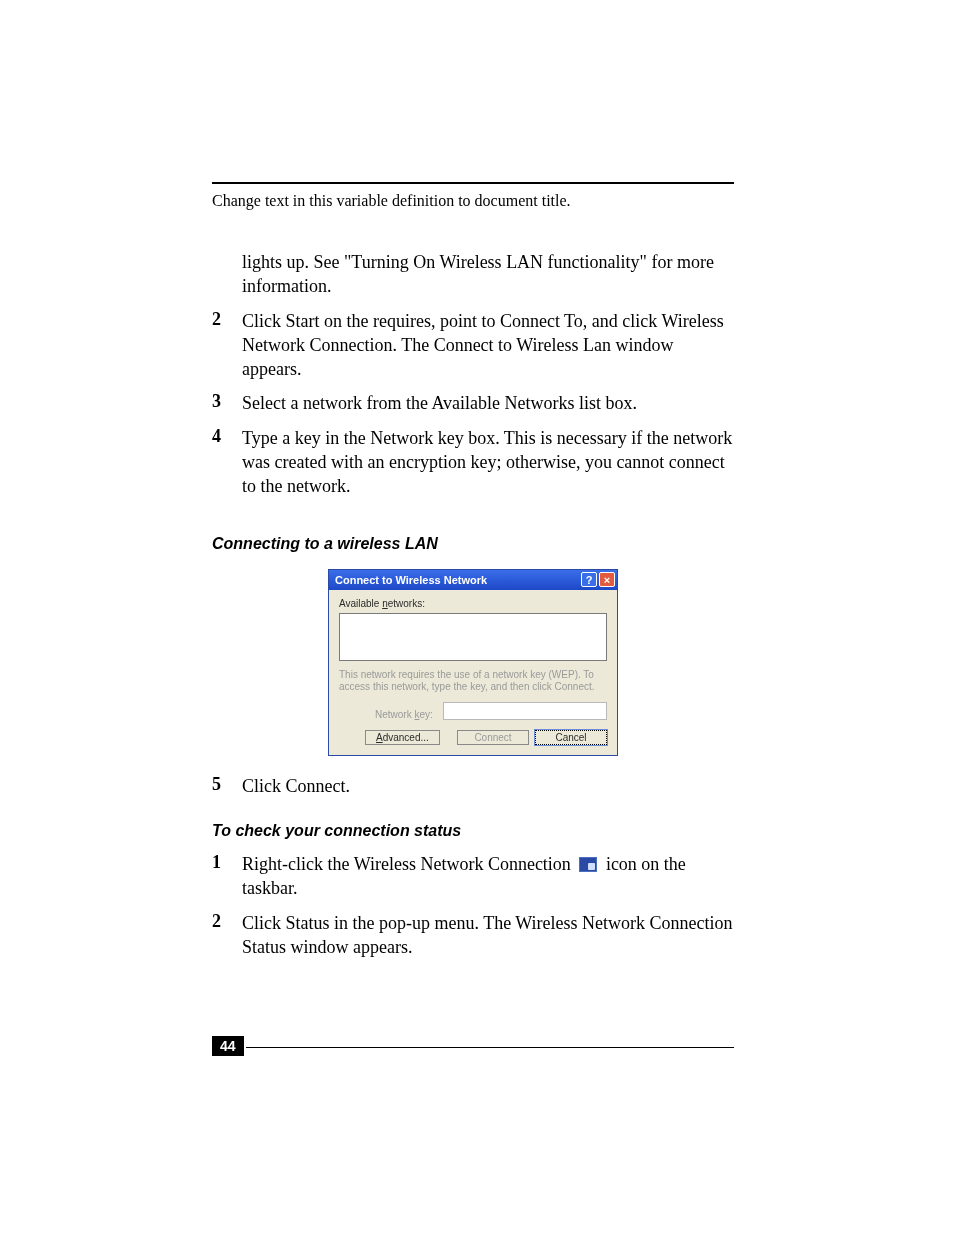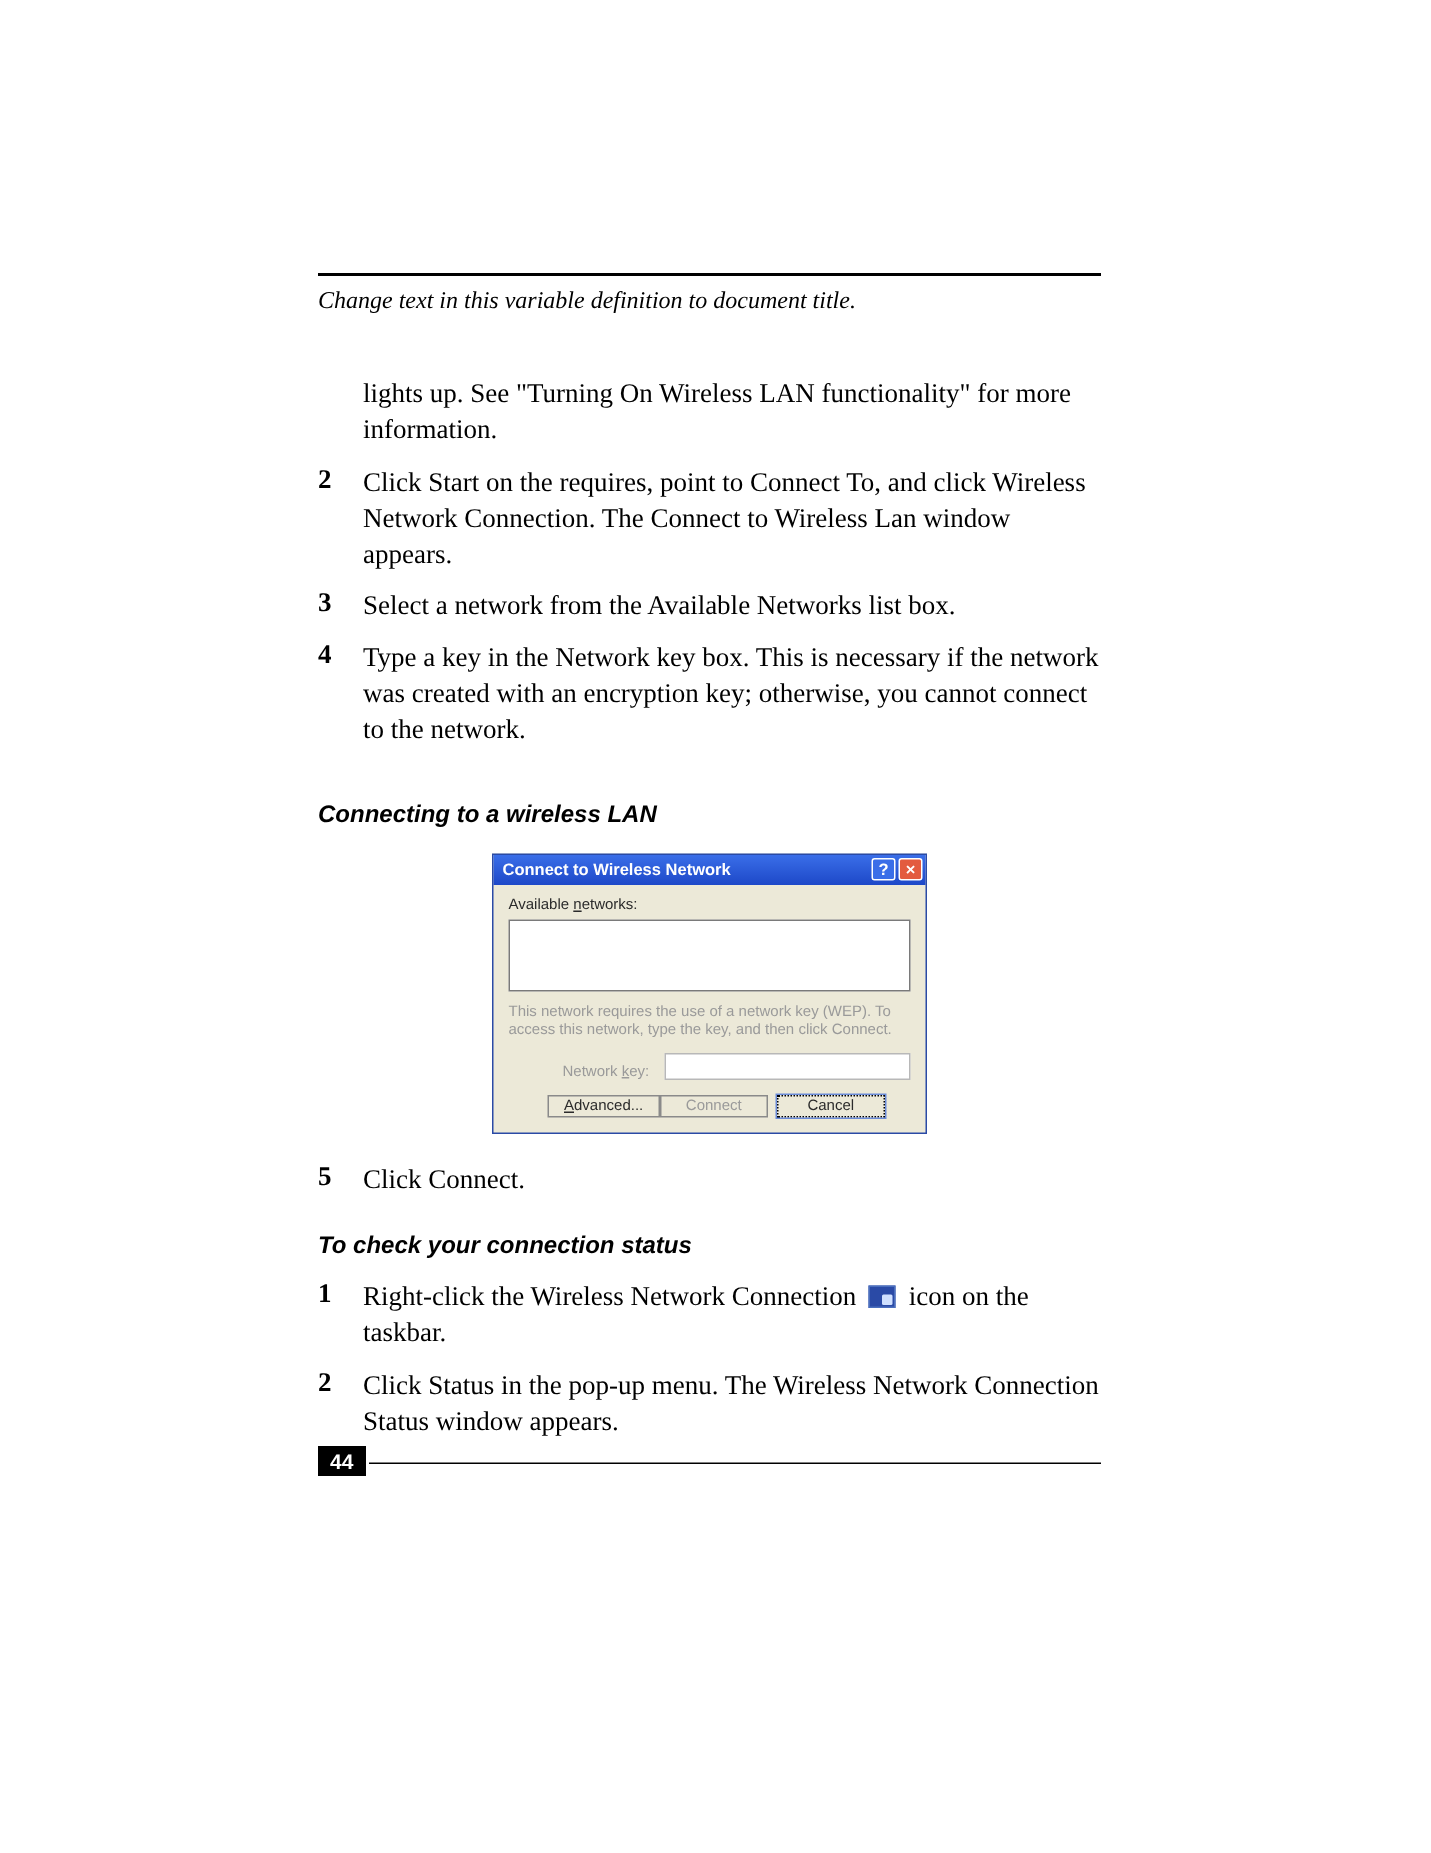--- a/index.html
+++ b/index.html
@@ -19,21 +19,20 @@
   }
   .content-col {
     margin-left: 212px;
     width: 522px;
   }
   .top-rule {
     border-top: 2px solid #000;
     margin-bottom: 8px;
   }
   .running-head {
-    font-style: italic;
     font-size: 16px;
     margin-bottom: 40px;
   }
   .body-text {
     font-size: 18px;
     line-height: 1.35;
   }
   .step {
     display: flex;
     margin-bottom: 10px;
@@ -130,21 +129,21 @@
   }
   .keyrow .klabel { color: #9a9a9a; width: 68px; }
   .keyinput {
     flex: 1;
     height: 16px;
     background: #fff;
     border: 1px solid #b8b8b8;
   }
   .btnrow {
     display: flex;
-    justify-content: flex-start;
+    justify-content: space-between;
     margin-top: 10px;
     padding-left: 26px;
   }
   .winbtn {
     font-family: Tahoma, Arial, sans-serif;
     font-size: 10px;
     padding: 1px 10px;
     border: 1px solid #8a8a8a;
     background: #ece9d8;
     min-width: 50px;
@@ -173,21 +172,21 @@
     width: 7px;
     height: 7px;
     background: #cfe0ff;
     border-radius: 1px;
   }
 
   
   .footer {
     position: absolute;
     left: 212px;
-    top: 964px;
+    top: 1036px;
     width: 522px;
   }
   .page-badge {
     display: inline-block;
     background: #000;
     color: #fff;
     font-family: Arial, Helvetica, sans-serif;
     font-weight: bold;
     font-size: 14px;
     padding: 2px 8px;

